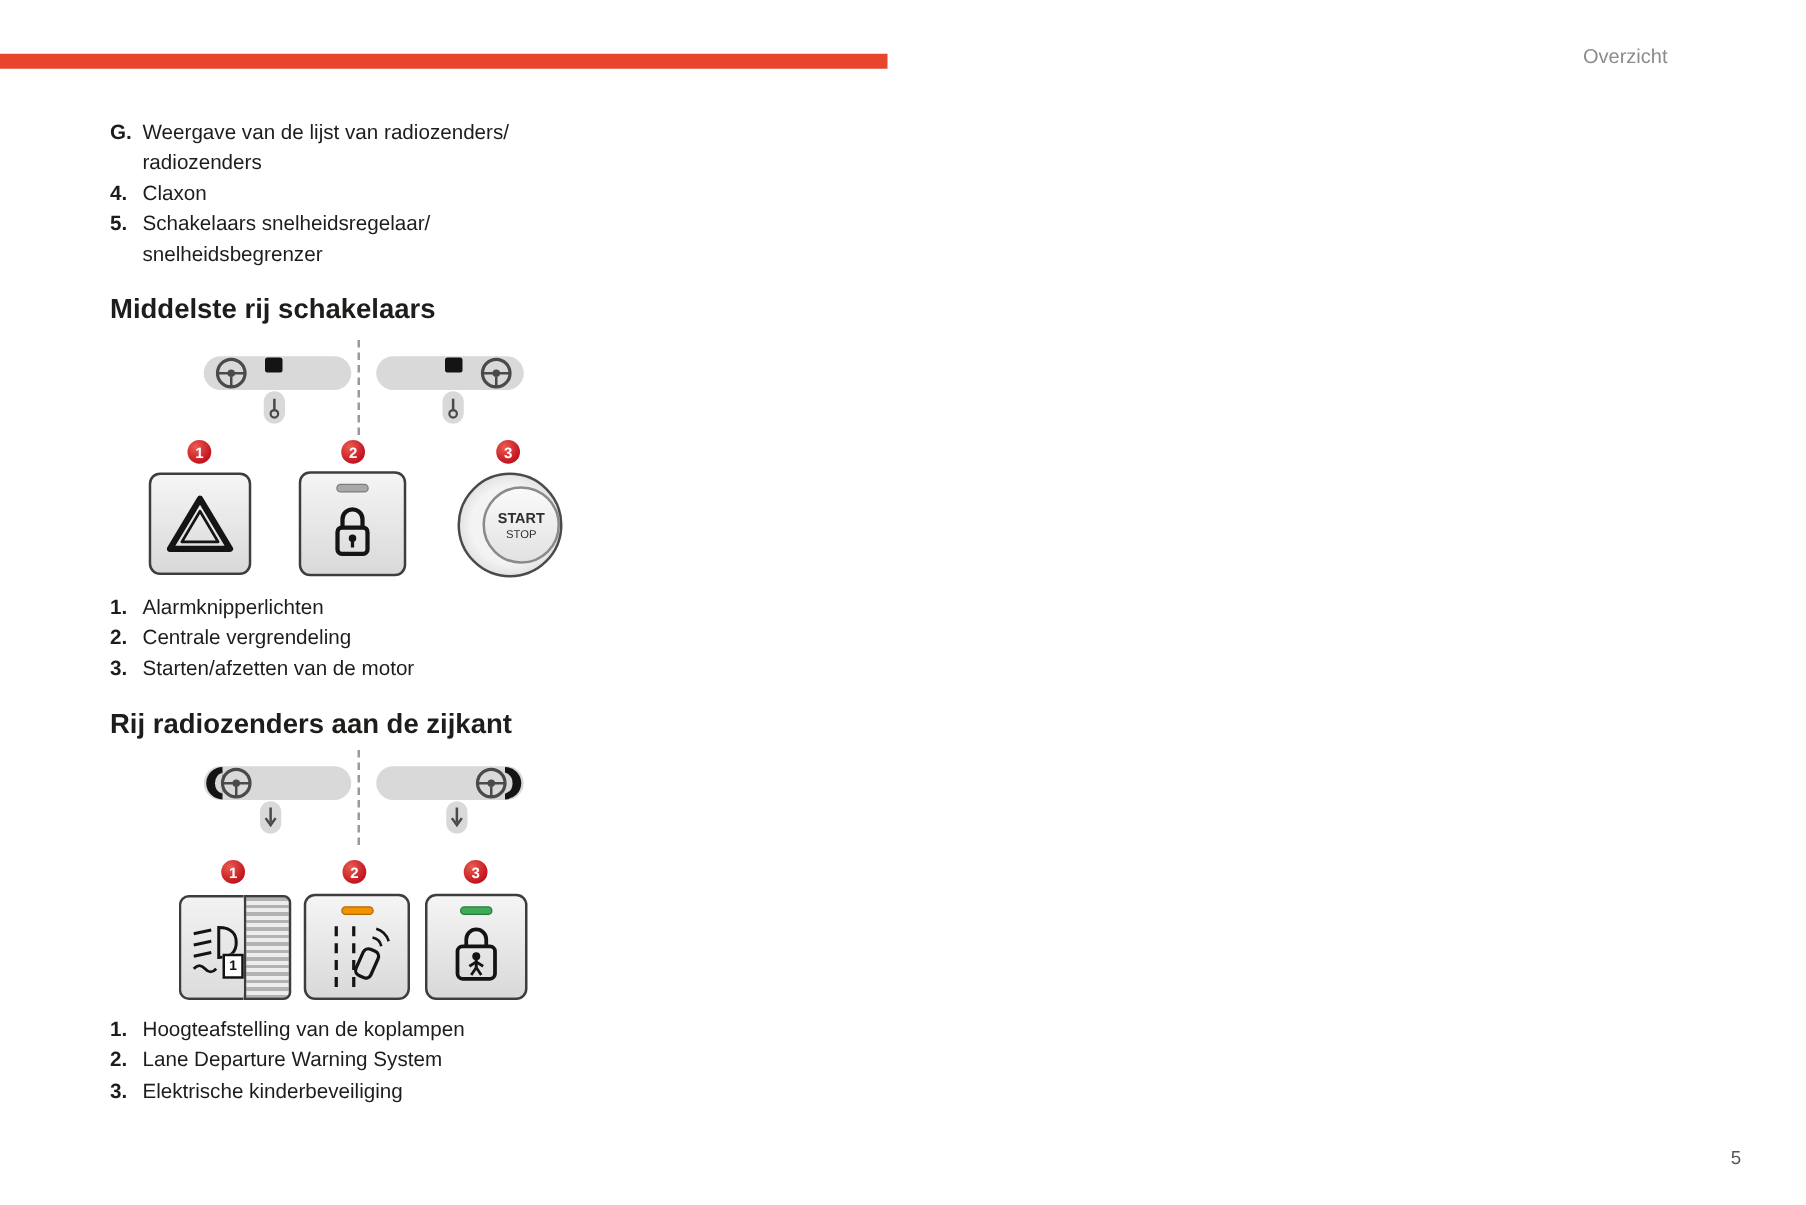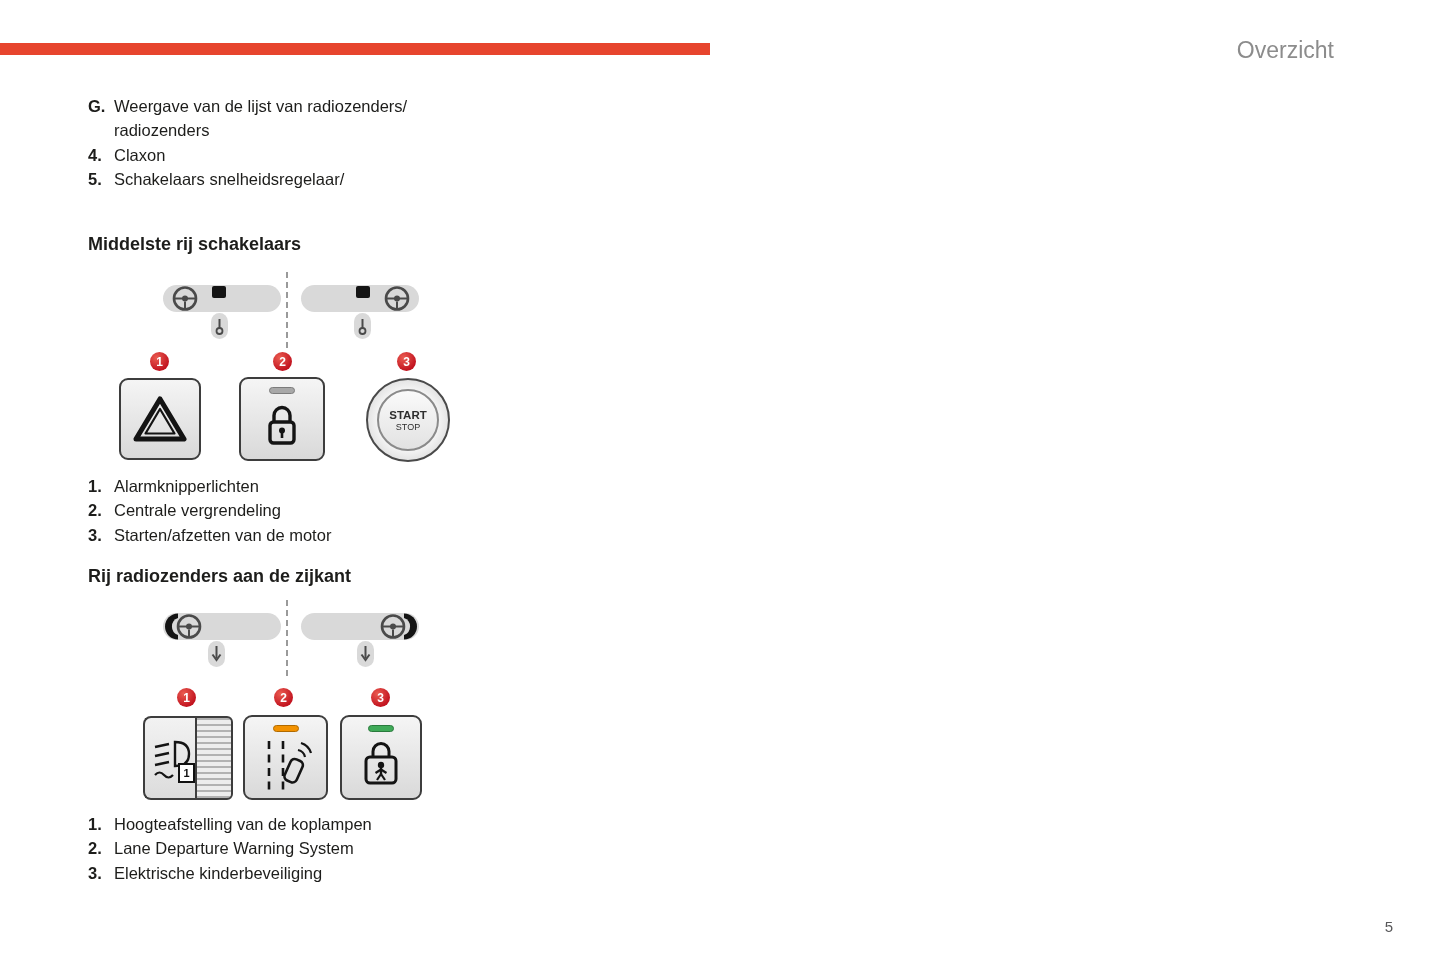--- a/index.html
+++ b/index.html
@@ -1,42 +1,42 @@
 <!DOCTYPE html>
 <html><head>
 <meta charset="utf-8">
 <style>
   html,body{margin:0;padding:0;background:#fff;}
   .page{position:relative;width:1445px;height:964px;background:#ffffff;
         font-family:"Liberation Sans",sans-serif;color:#1d1d1b;overflow:hidden;}
   .accent-bar{position:absolute;left:0;top:43px;width:710px;height:12px;background:#e7452e;}
-  .header-title{position:absolute;top:37px;right:111px;font-size:23px;color:#8c8c8c;}
+  .header-title{position:absolute;top:37px;right:111px;font-size:16px;color:#8c8c8c;}
   .list{position:absolute;left:88px;font-size:16.5px;line-height:24.4px;}
   .row{display:flex;}
   .row .num{font-weight:bold;flex:0 0 26px;width:26px;}
-  .heading{position:absolute;left:88px;margin:0;font-size:18px;font-weight:bold;color:#1d1d1b;}
+  .heading{position:absolute;left:88px;margin:0;font-size:22px;font-weight:bold;color:#1d1d1b;}
   .diagram{position:absolute;left:152px;width:270px;height:70px;}
   .dash-left{position:absolute;left:10px;top:0;}
   .dash-right{position:absolute;left:146px;top:0;transform:scaleX(-1);}
   .dash-sep{position:absolute;left:134px;top:-7px;height:76px;border-left:2px dashed #9a9a9a;}
   .badge{position:absolute;width:19px;height:19px;border-radius:50%;
          background:radial-gradient(circle at 35% 30%, #ea5b50, #c2131f 72%);
          color:#fff;font-size:12px;font-weight:bold;display:flex;align-items:center;justify-content:center;}
   .sq-btn{position:absolute;border:2px solid #3d3d3d;border-radius:9px;box-sizing:border-box;
           background:linear-gradient(180deg,#f5f5f5,#d9d9d9);
           display:flex;align-items:center;justify-content:center;}
   .slot{position:absolute;top:8px;left:50%;transform:translateX(-50%);
         width:26px;height:7px;border-radius:4px;border:1px solid #7c7c7c;box-sizing:border-box;}
   .slot.gray{background:#a8a8a8;}
   .slot.orange{background:#f39200;border-color:#b06a00;}
   .slot.green{background:#3faa58;border-color:#2a7a3d;}
   .startstop{position:absolute;left:366px;top:378px;width:84px;height:84px;border-radius:50%;
              border:2px solid #4a4a4a;box-sizing:border-box;
              background:radial-gradient(circle,#f3f3f3 55%,#c9c9c9 100%);
-             display:flex;align-items:center;justify-content:center;}
+             display:flex;align-items:center;justify-content:flex-end;}
   .ss-inner{width:62px;height:62px;border-radius:50%;border:2px solid #8a8a8a;box-sizing:border-box;
             background:linear-gradient(180deg,#fafafa,#e2e2e2);
             display:flex;flex-direction:column;align-items:center;justify-content:center;}
   .ss-start{font-size:11.5px;font-weight:bold;color:#2e2e2e;}
   .ss-stop{font-size:9px;font-weight:normal;color:#2e2e2e;margin-top:1px;}
   .headlight-unit{position:absolute;left:143px;top:716px;width:90px;height:84px;display:flex;}
   .hl-panel{position:relative;width:52px;height:100%;border:2px solid #3d3d3d;border-right:none;
             border-radius:8px 0 0 8px;box-sizing:border-box;
             background:linear-gradient(180deg,#f2f2f2,#dcdcdc);
             display:flex;align-items:center;justify-content:center;}
@@ -93,20 +93,24 @@
         <span class="txt">radiozenders</span>
       </div>
     <div class="row">
         <span class="num">4.</span>
         <span class="txt">Claxon</span>
       </div>
     <div class="row">
         <span class="num">5.</span>
         <span class="txt">Schakelaars snelheidsregelaar/</span>
       </div>
+    <div class="row">
+        <span class="num"></span>
+        <span class="txt">snelheidsbegrenzer</span>
+      </div>
   </div>
 
   <h2 class="heading" style="top:234px">Middelste rij schakelaars</h2>
 
   <div class="diagram" style="top:279px">
     <svg class="dash-left" width="122" height="64">
         <use href="#dash-a"></use>
       </svg>
     <div class="dash-sep"></div>
     <svg class="dash-right" width="122" height="64">

